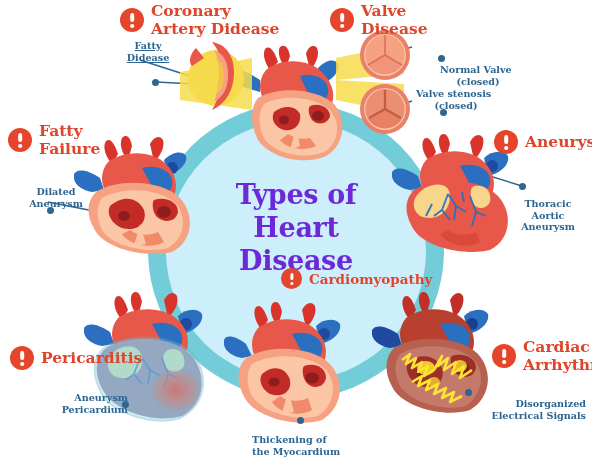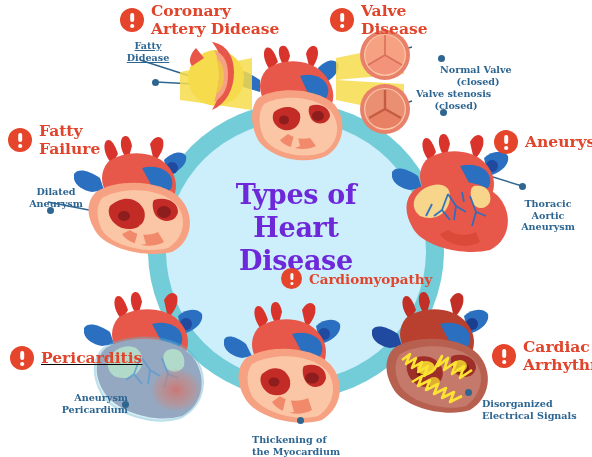--- a/index.html
+++ b/index.html
@@ -291,21 +291,21 @@
   </div>
 
   <div class="sec" style="left:492px;top:338px;">
     <span class="bang"></span>
     <span class="txt">
       <div>Cardiac</div>
       <div>Arrhythmia</div>
     </span>
   </div>
 
-  <div class="sec" style="left:10px;top:346px;text-decoration:underline;">
+  <div class="sec" style="left:10px;top:346px;">
     <span class="bang"></span>
     <span class="txt">
       <div>Pericarditis</div>
     </span>
   </div>
 
   <div class="sec" style="left:234px;top:268px;margin-left:47px;">
     <span class="bang sm"></span>
     <span class="txt" style="font-size:13.5px;">
       <div>Cardiomyopathy</div>
@@ -335,21 +335,21 @@
     <div>Aneurysm</div>
   </div>
   <div class="dot" style="left:47px;top:207px;"></div>
 
   <div class="cal" style="left:508px;top:198px;text-align:center;width:80px;">
     <div>Thoracic Aortic</div>
     <div>Aneurysm</div>
   </div>
   <div class="dot" style="left:519px;top:183px;"></div>
 
-  <div class="cal" style="left:482px;top:398px;text-align:left;width:104px;">
+  <div class="cal" style="left:482px;top:398px;text-align:right;width:104px;">
     <div>Disorganized</div>
     <div>Electrical Signals</div>
   </div>
   <div class="dot" style="left:465px;top:389px;"></div>
 
   <div class="cal" style="left:52px;top:392px;text-align:right;width:76px;">
     <div>Aneurysm</div>
     <div>Pericardium</div>
   </div>
   <div class="dot" style="left:122px;top:401px;"></div>

